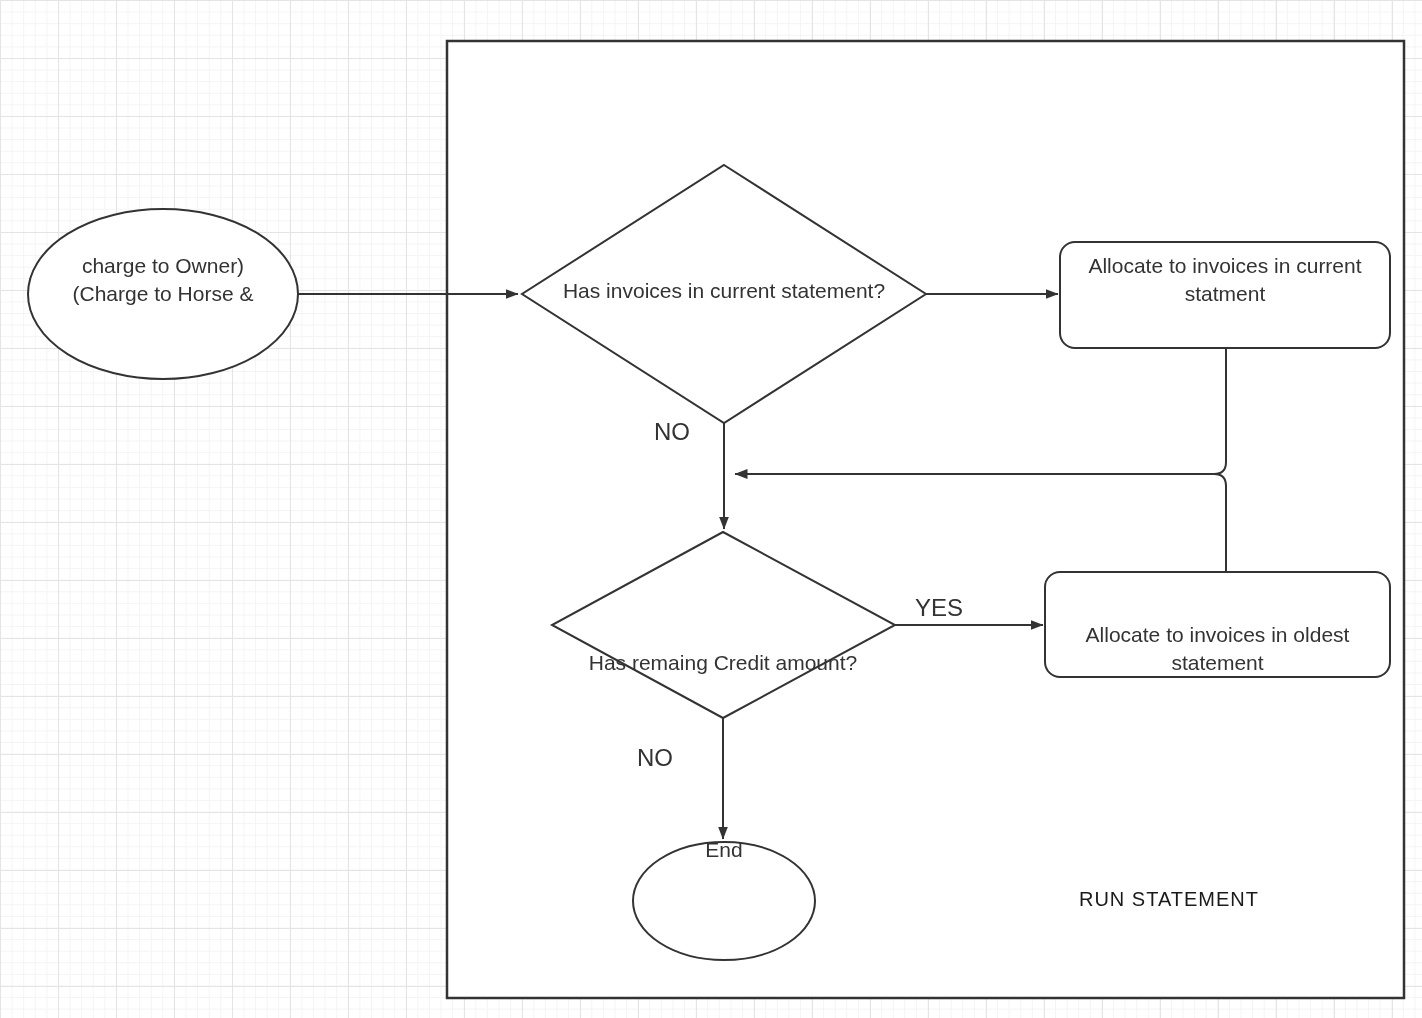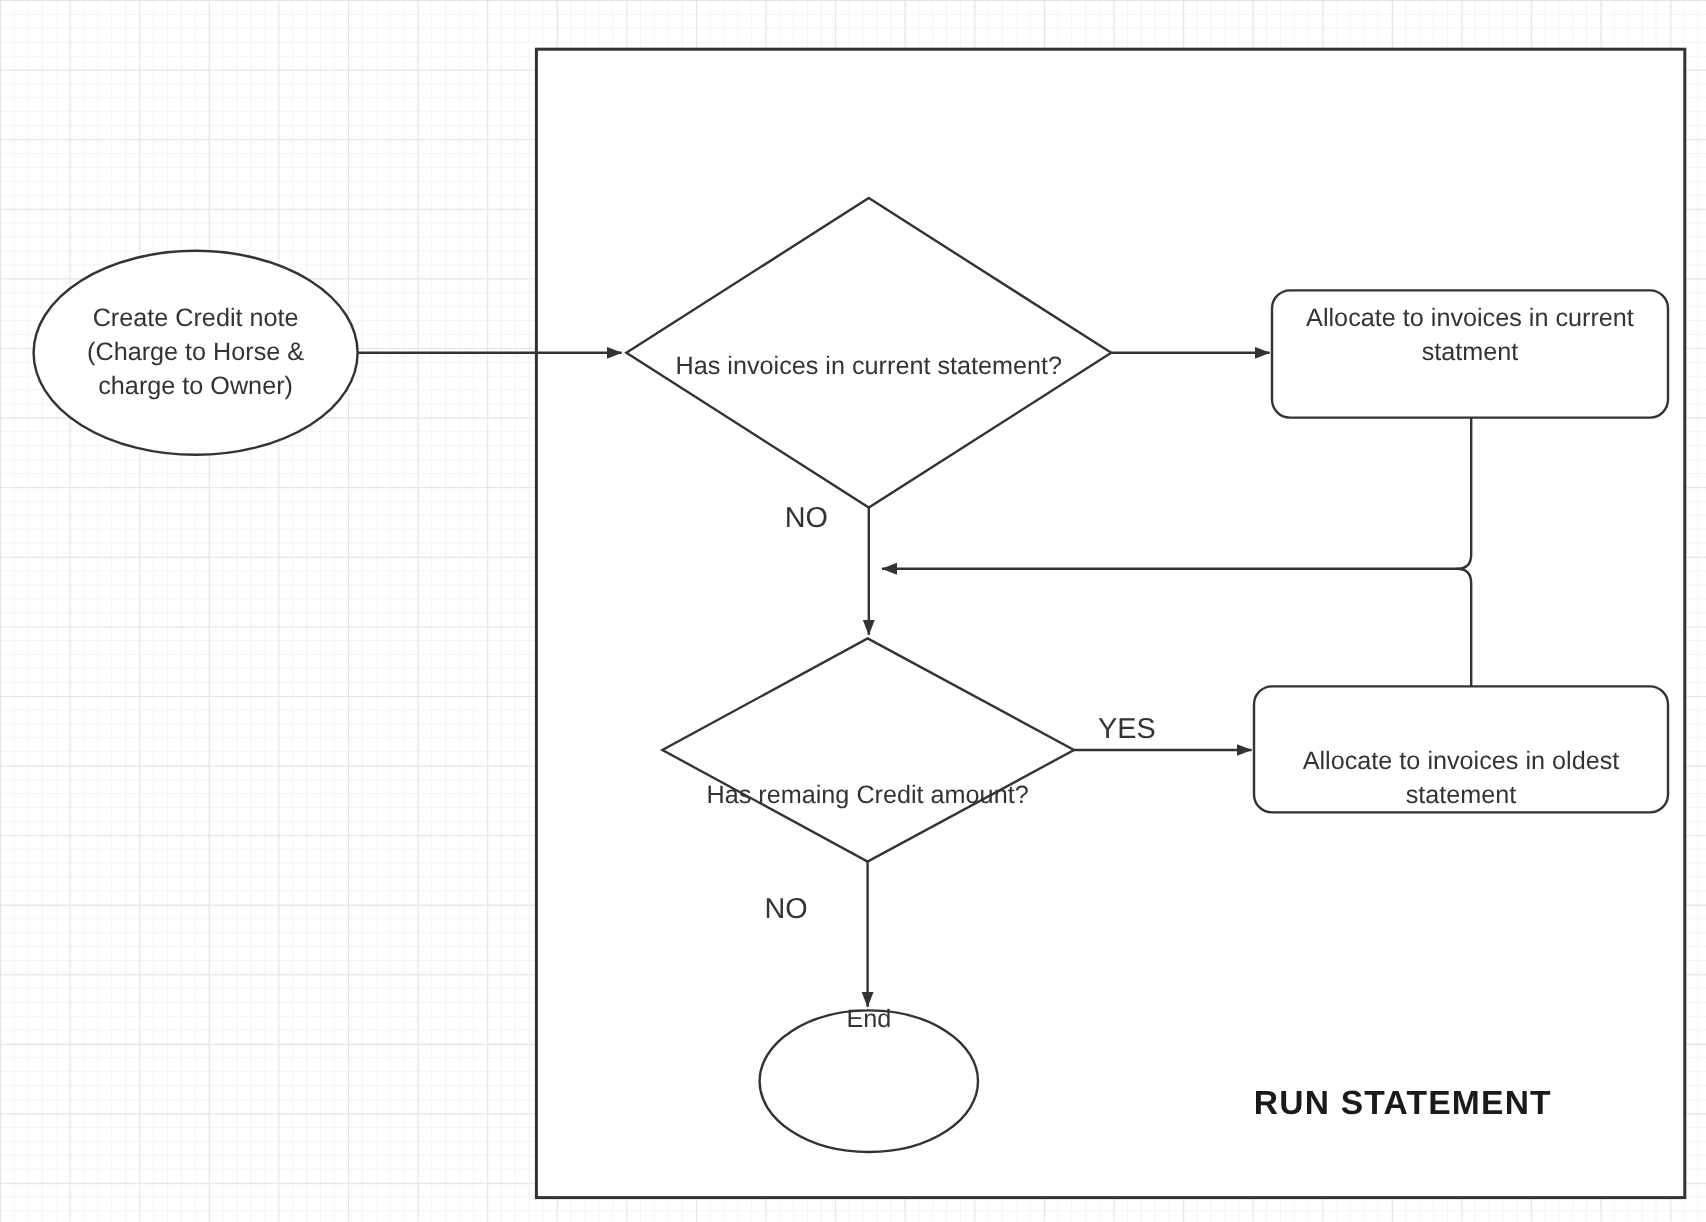--- a/index.html
+++ b/index.html
@@ -26,23 +26,22 @@
   .shape{fill:var(--node-fill,#ffffff);stroke:var(--stroke,#333333);stroke-width:2;}
   .boundary{fill:var(--node-fill,#ffffff);stroke:var(--stroke,#333333);stroke-width:2.5;}
   .edge{fill:none;stroke:var(--stroke,#333333);stroke-width:2;}
   .label{
     position:absolute;text-align:center;font-size:21px;line-height:28px;
     color:var(--text,#333333);white-space:nowrap;
   }
   .label span{display:block;}
   .edge-label{font-size:24px;line-height:22px;}
   .diagram-title{
-    font-size:28px;font-weight:bold;letter-spacing:1px;line-height:30px;
+    font-size:20px;font-weight:normal;letter-spacing:1px;line-height:30px;
     color:#1a1a1a;
-    margin-top:20px;
   }
 </style>
 </head>
 <body>
 
 <svg class="diagram" width="1422" height="1018" viewBox="0 0 1422 1018">
   <defs>
     <marker id="arrow" markerWidth="14" markerHeight="11" refX="12.5" refY="5" orient="auto" markerUnits="userSpaceOnUse">
       <path d="M0,0 L13,5 L0,10 Z" fill="#333333"></path>
     </marker>
@@ -60,26 +59,25 @@
 
   <ellipse class="shape" cx="163" cy="294" rx="135" ry="85"></ellipse>
   <polygon class="shape" points="724,165 926,294 724,423 522,294"></polygon>
   <rect class="shape" x="1060" y="242" width="330" height="106" rx="15" ry="15"></rect>
   <polygon class="shape" points="723,532 895,625 723,718 552,625"></polygon>
   <rect class="shape" x="1045" y="572" width="345" height="105" rx="15" ry="15"></rect>
   <ellipse class="shape" cx="724" cy="901" rx="91" ry="59"></ellipse>
 </svg>
 
 <div class="label" style="left:43px;top:252px;width:240px;">
-  <span>Create Credit note</span>
+  <span>charge to Owner)</span>
   <span>(Charge to Horse &amp;</span>
-  <span>charge to Owner)</span>
 </div>
 
-<div class="label" style="left:524px;top:292px;width:400px;">Has invoices in current statement?</div>
+<div class="label" style="left:524px;top:277px;width:400px;">Has invoices in current statement?</div>
 
 <div class="label" style="left:1065px;top:252px;width:320px;">
   <span>Allocate to invoices in current</span>
   <span>statment</span>
 </div>
 
 <div class="label" style="left:548px;top:612px;width:350px;margin-top:37px;">Has remaing Credit amount?</div>
 
 <div class="label" style="left:1052px;top:597px;width:331px;margin-top:24px;">
   <span>Allocate to invoices in oldest</span>

